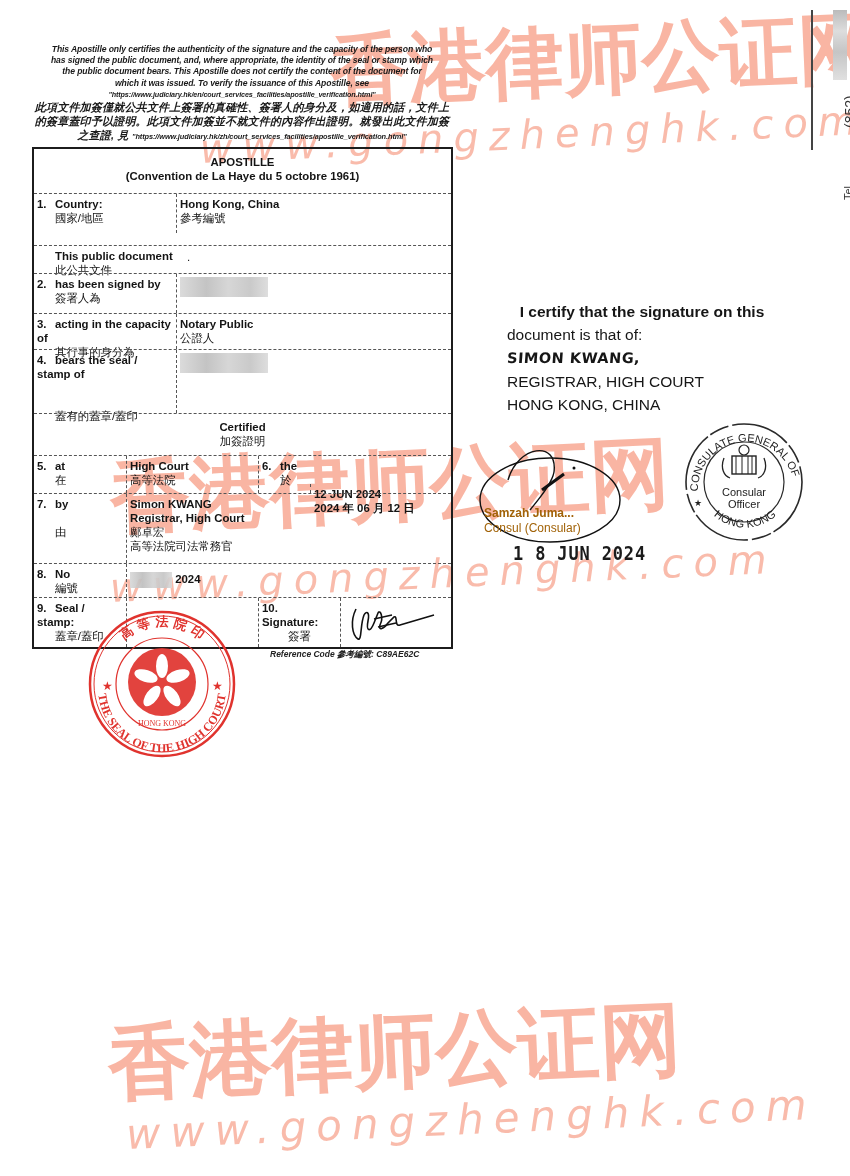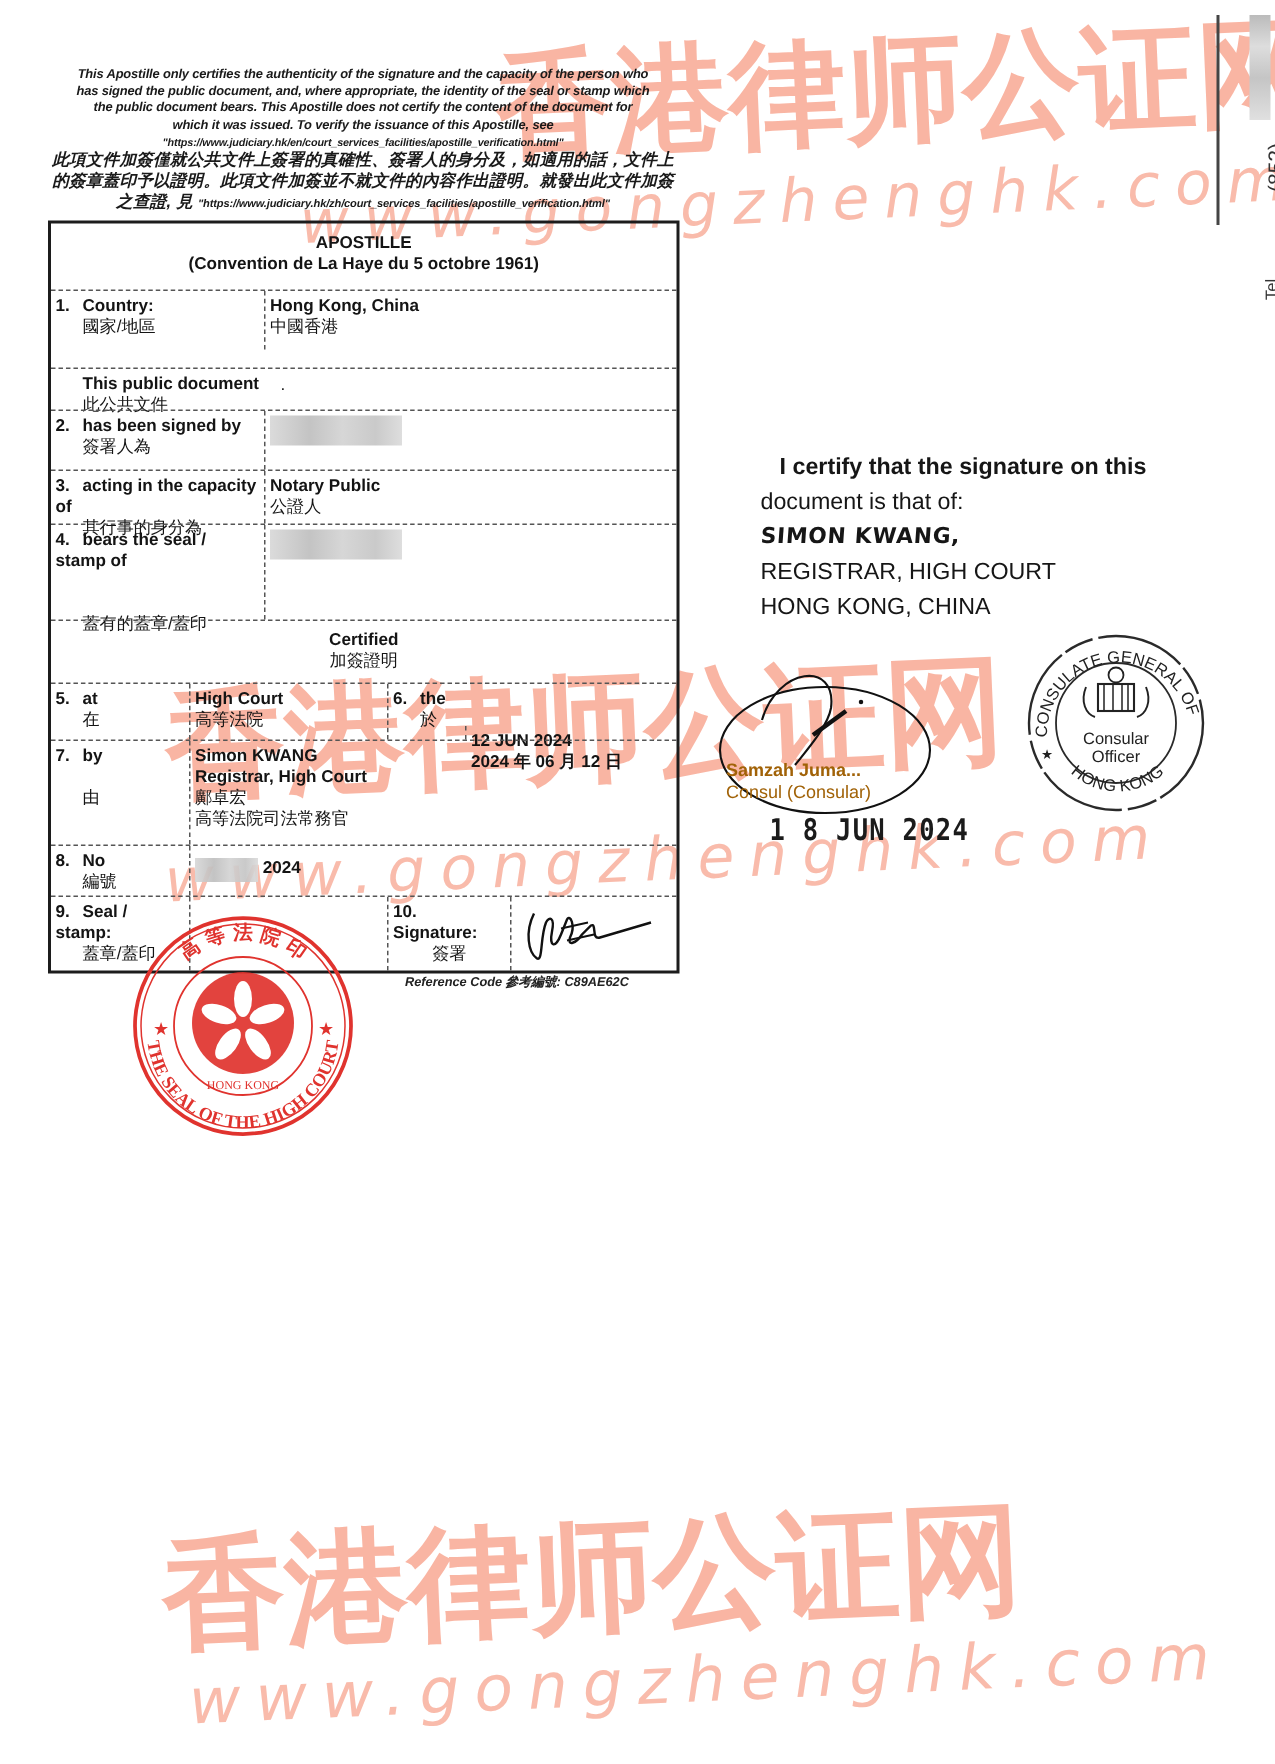--- a/index.html
+++ b/index.html
@@ -109,21 +109,21 @@
     </div>
   </div>
 
   <div class="row" style="top:44px; height:40px;">
     <div class="cell" style="left:0; width:142px;">
       <div><span class="num">1.</span><span class="lbl-en">Country:</span></div>
       <div class="ind">國家/地區</div>
     </div>
     <div class="cell vline" style="left:142px; right:0;">
       <div class="b">Hong Kong, China</div>
-      <div>中國香港</div>
+      <div>參考編號</div>
     </div>
   </div>
 
   <div class="row" style="top:96px; height:40px;">
     <div class="cell" style="left:0; width:142px;">
       <div class="ind lbl-en">This public document</div>
       <div class="ind">此公共文件</div>
     </div>
     <div class="cell" style="left:150px; right:0; padding-top:4px;">
       <div>.</div>

